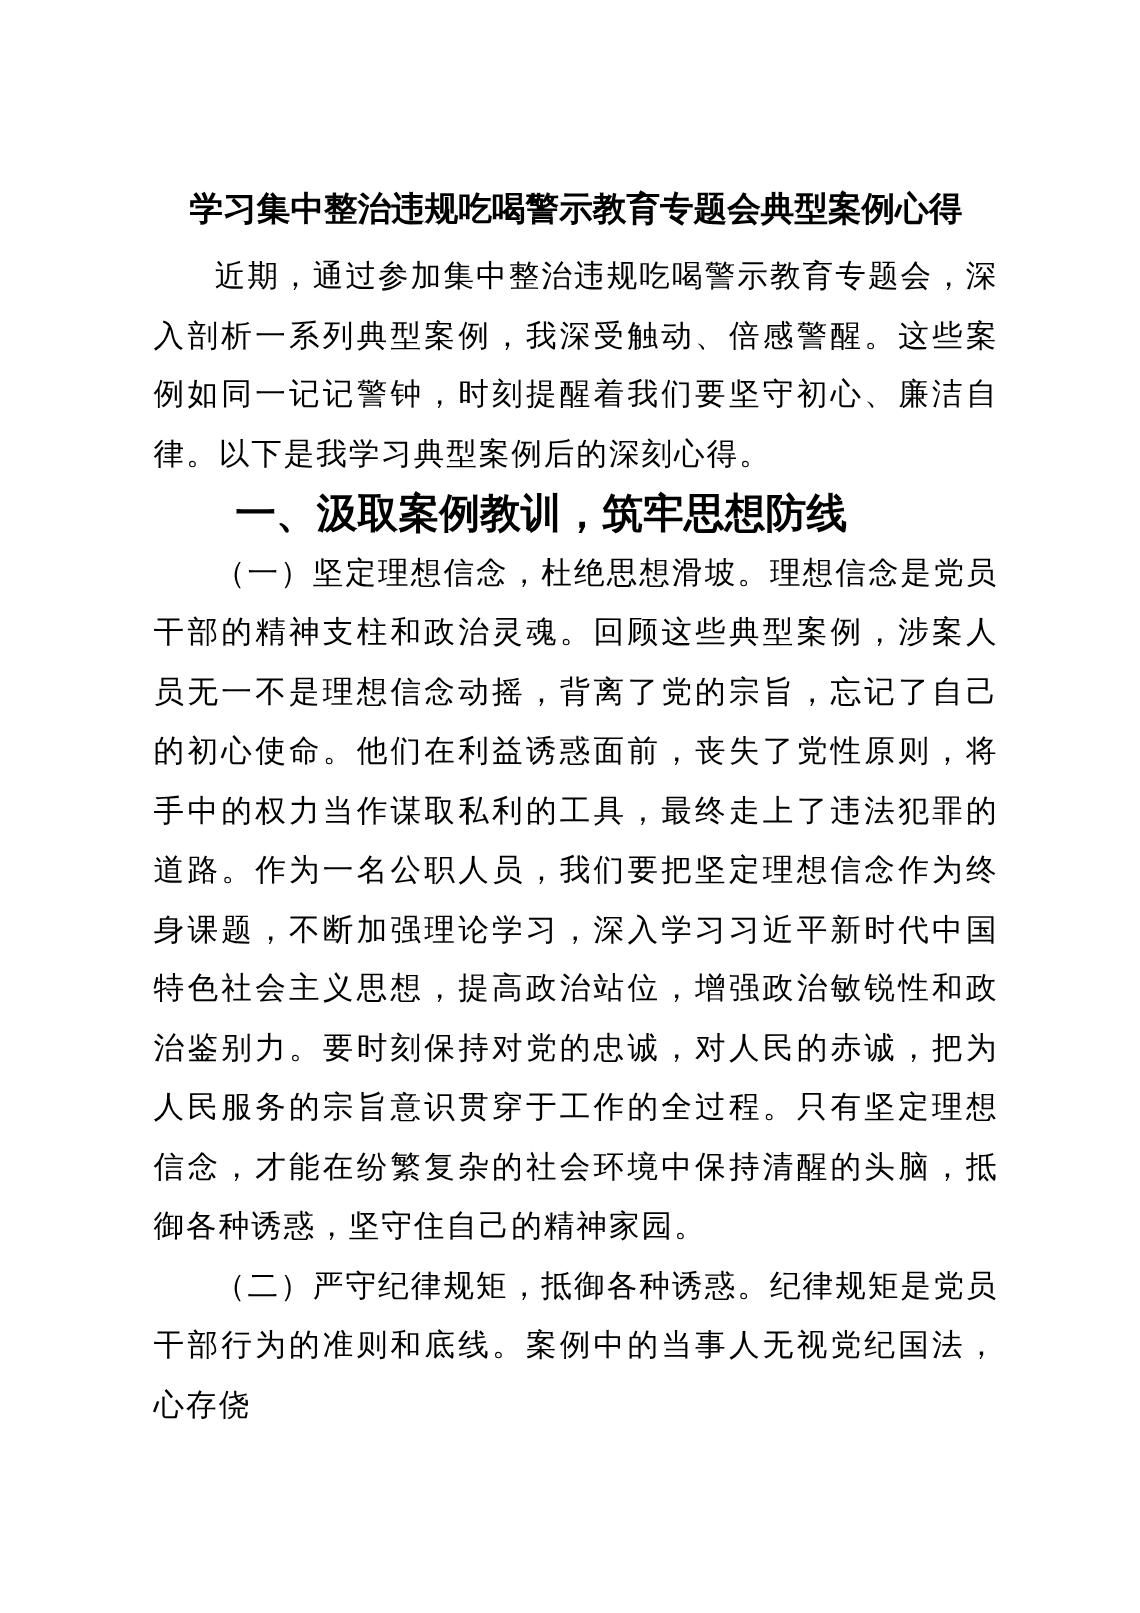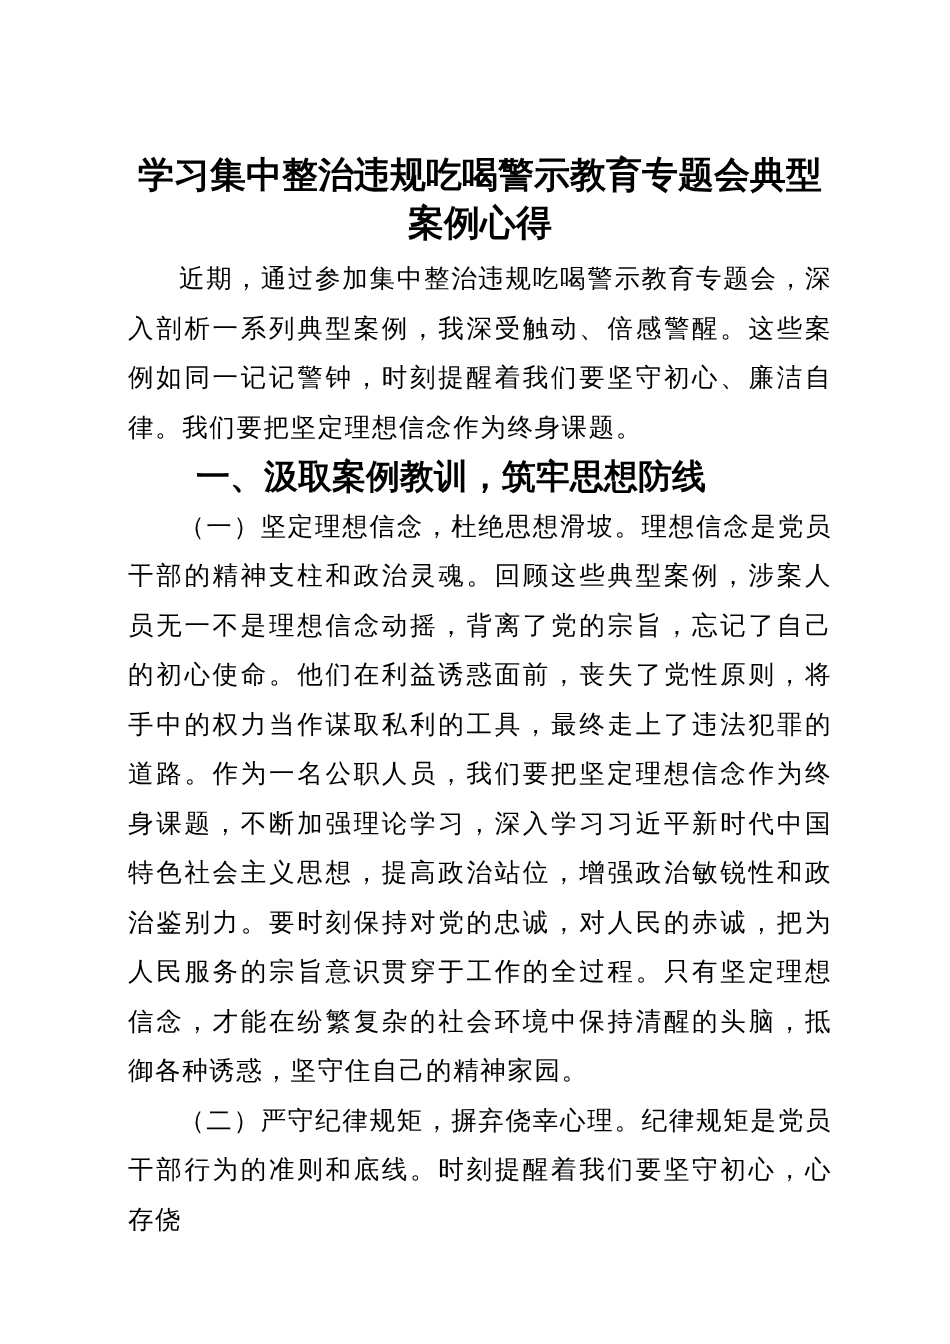--- a/index.html
+++ b/index.html
@@ -16,21 +16,21 @@
     }
     .page {
       position: absolute;
       left: 128px;
       top: 150px;
       width: 704px;
     }
     .title {
       font-family: "DejaVu Serif", "Liberation Serif", serif;
       font-weight: bold;
-      font-size: 36px;
+      font-size: 28px;
       line-height: 48px;
       text-align: center;
       letter-spacing: 0px;
       margin: 0;
       padding: 0;
     }
     .body-text {
       font-family: "DejaVu Sans", "Liberation Sans", sans-serif;
       font-size: 25.5px;
       line-height: 49.5px;
@@ -51,20 +51,20 @@
       margin: 0;
       text-indent: 2em;
     }
   </style>
 </head>
 <body>
 
 <div class="page">
   <h1 class="title">学习集中整治违规吃喝警示教育专题会典型案例心得</h1>
 
-  <p class="body-text intro">近期，通过参加集中整治违规吃喝警示教育专题会，深入剖析一系列典型案例，我深受触动、倍感警醒。这些案例如同一记记警钟，时刻提醒着我们要坚守初心、廉洁自律。我们要把坚定理想信念作为终身课题。</p>
+  <p class="body-text intro">近期，通过参加集中整治违规吃喝警示教育专题会，深入剖析一系列典型案例，我深受触动、倍感警醒。这些案例如同一记记警钟，时刻提醒着我们要坚守初心、廉洁自律。以下是我学习典型案例后的深刻心得。</p>
 
   <p class="section-heading">一、汲取案例教训，筑牢思想防线</p>
 
   <p class="body-text">（一）坚定理想信念，杜绝思想滑坡。理想信念是党员干部的精神支柱和政治灵魂。回顾这些典型案例，涉案人员无一不是理想信念动摇，背离了党的宗旨，忘记了自己的初心使命。他们在利益诱惑面前，丧失了党性原则，将手中的权力当作谋取私利的工具，最终走上了违法犯罪的道路。作为一名公职人员，我们要把坚定理想信念作为终身课题，不断加强理论学习，深入学习习近平新时代中国特色社会主义思想，提高政治站位，增强政治敏锐性和政治鉴别力。要时刻保持对党的忠诚，对人民的赤诚，把为人民服务的宗旨意识贯穿于工作的全过程。只有坚定理想信念，才能在纷繁复杂的社会环境中保持清醒的头脑，抵御各种诱惑，坚守住自己的精神家园。</p>
 
-  <p class="body-text">（二）严守纪律规矩，摒弃侥幸心理。纪律规矩是党员干部行为的准则和底线。时刻提醒着我们要坚守初心，心存侥</p>
+  <p class="body-text">（二）严守纪律规矩，抵御各种诱惑。纪律规矩是党员干部行为的准则和底线。案例中的当事人无视党纪国法，心存侥</p>
 </div>
 
 </body></html>

